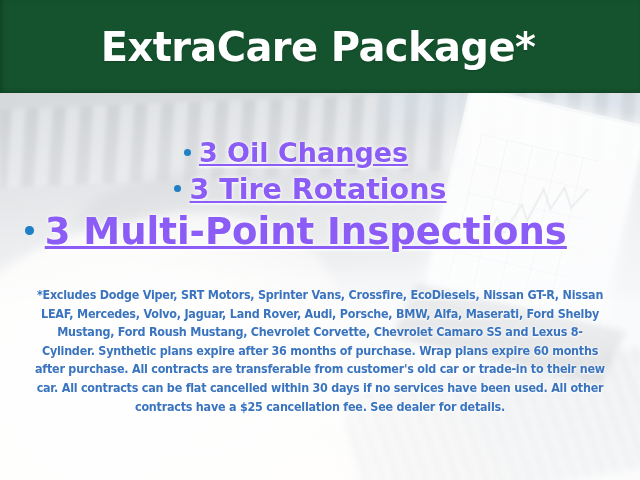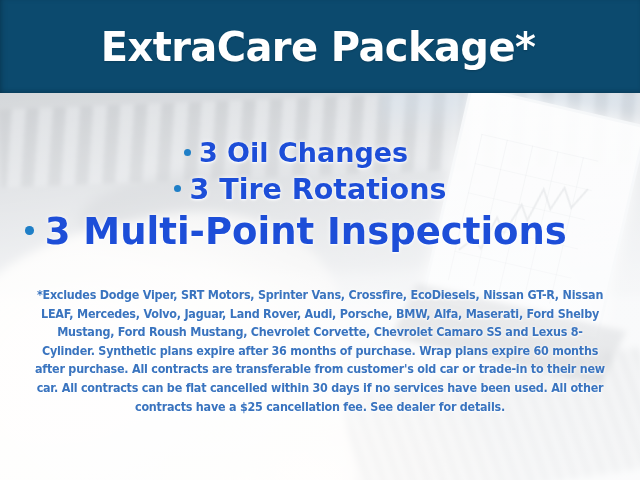--- a/index.html
+++ b/index.html
@@ -148,21 +148,21 @@
       radial-gradient(ellipse at 30% 75%, rgba(255,255,255,.80) 0%, rgba(255,255,255,.55) 45%, rgba(255,255,255,.42) 100%),
       linear-gradient(180deg, rgba(255,255,255,.42) 0%, rgba(255,255,255,.58) 55%, rgba(255,255,255,.70) 100%);
   }
 
   
   .banner {
     position: absolute;
     left: 0; top: 0;
     width: 640px;
     height: 93px;
-    background: #0c4a6e;
+    background: #14532d;
     box-shadow: inset 4px 0 6px -3px rgba(0,0,0,.22),
                 inset 0 -3px 5px -2px rgba(0,0,0,.18);
     display: flex;
     align-items: center;
     justify-content: center;
   }
   .banner-title {
     color: #ffffff;
     font-family: "DejaVu Sans", sans-serif;
     font-size: 40px;
@@ -173,26 +173,27 @@
     margin-left: -4px;
   }
 
   
   .bullets {
     position: absolute;
     left: 0;
     top: 138px;
     width: 592px;
     text-align: center;
-    color: #1d4ed8;
+    color: #8b5cf6;
     font-family: "DejaVu Sans", sans-serif;
     font-weight: bold;
     line-height: 1.10;
     text-shadow: 0 1px 2px rgba(255,255,255,.95),
                  0 0 5px rgba(255,255,255,.85);
+    text-decoration: underline;
   }
   .bul {
     white-space: nowrap;
     margin: 0;
     padding: 0;
   }
   .bul .dot {
     display: inline-block;
     vertical-align: middle;
     border-radius: 50%;

